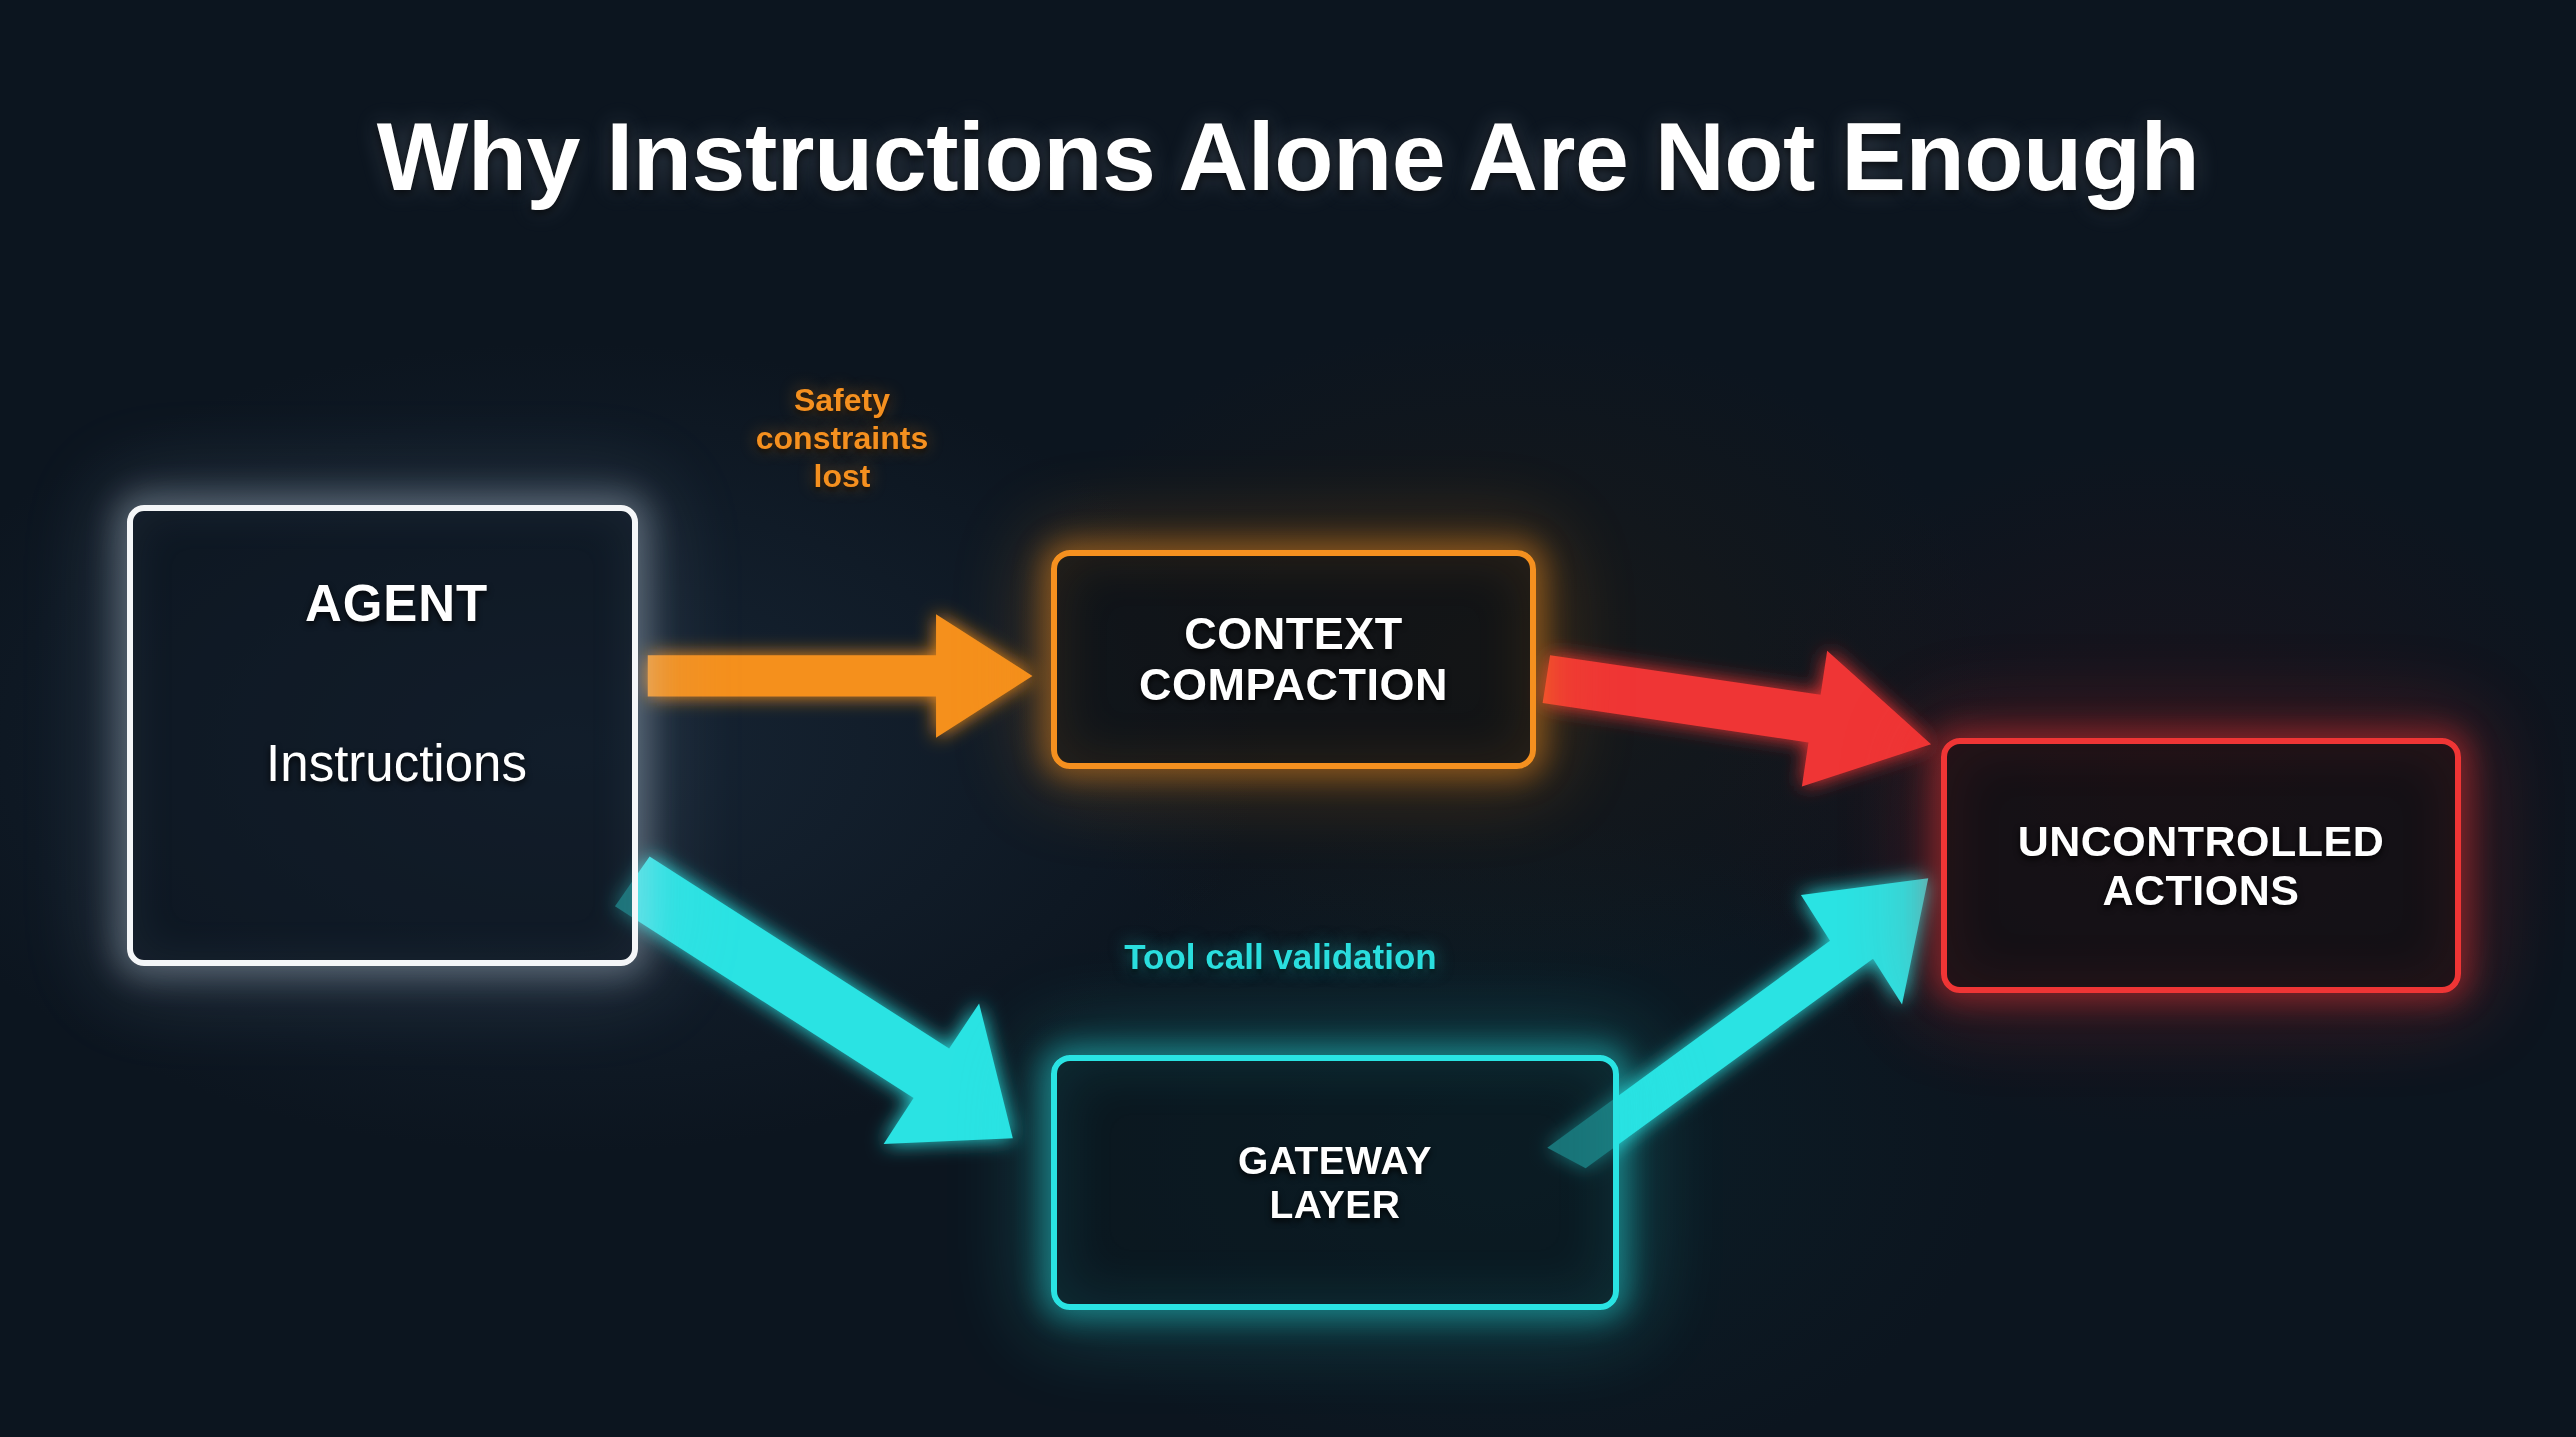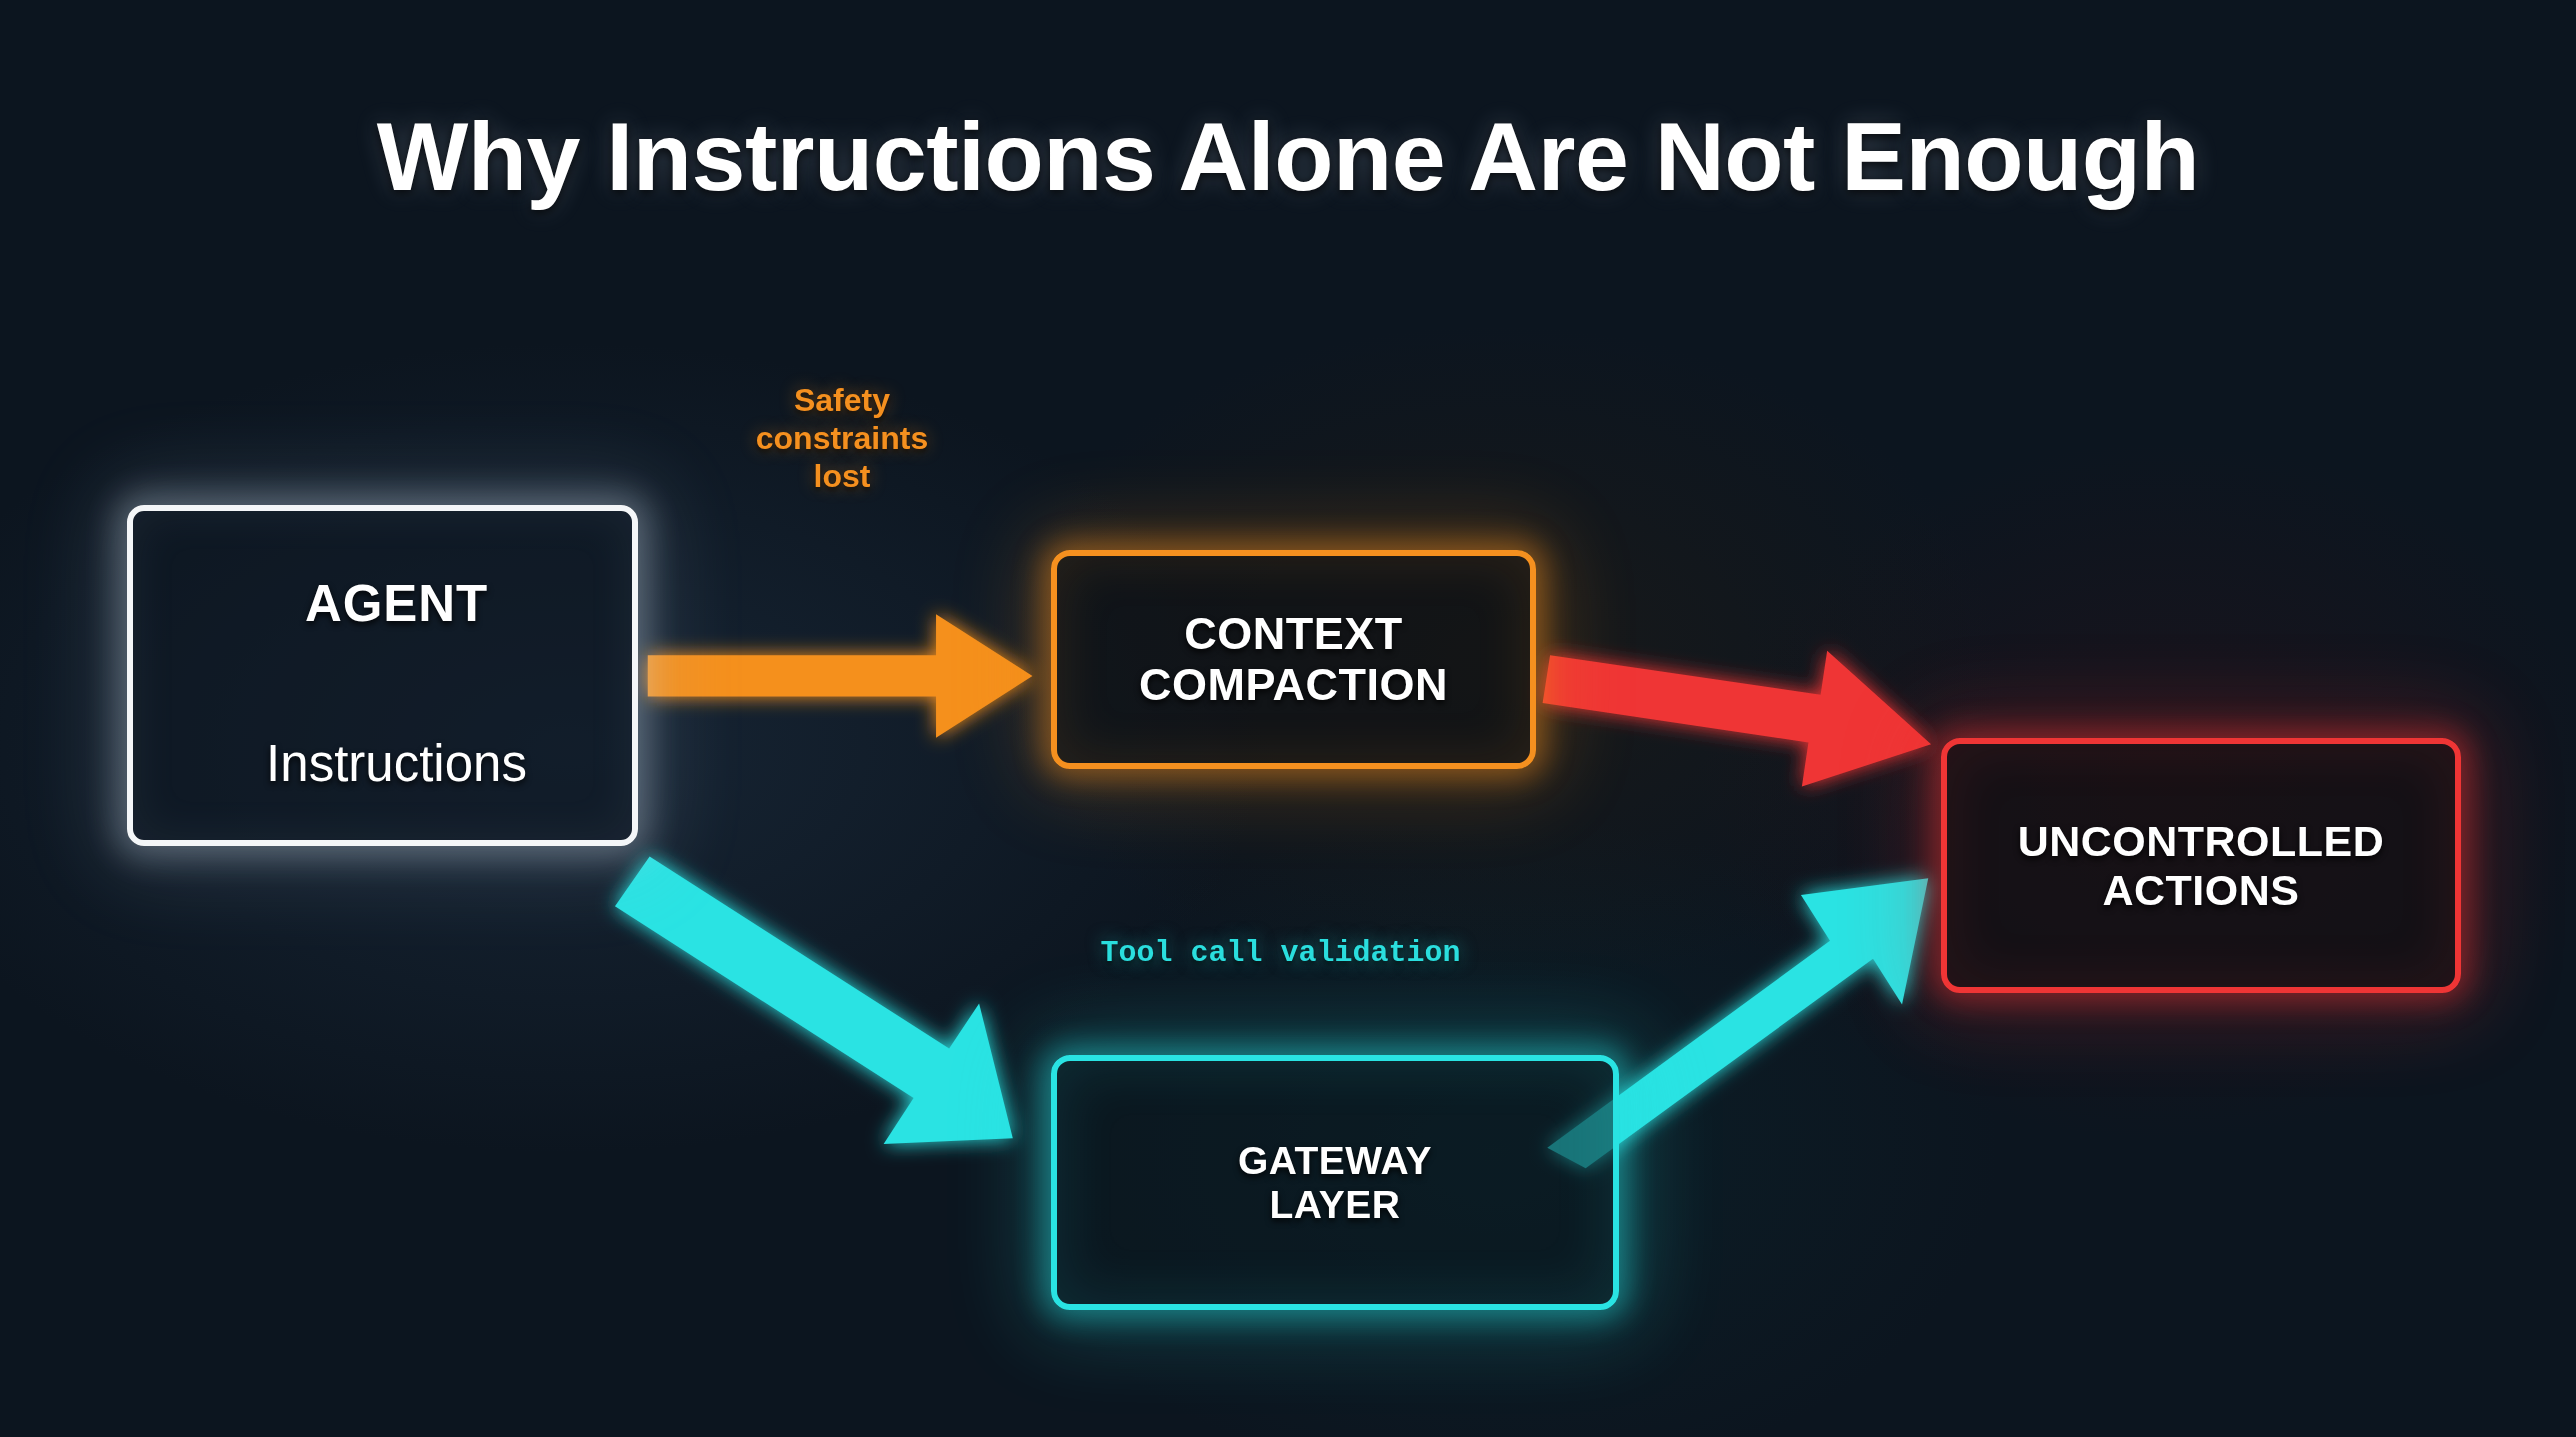--- a/index.html
+++ b/index.html
@@ -50,21 +50,21 @@
     font-weight: bold;
     line-height: 1.12;
     text-shadow: 0 2.8px 6.6px rgba(0,0,0,0.85);
   }
 
   
   #node-agent {
     left: 127px;
     top: 505px;
     width: 511px;
-    height: 341px;
+    height: 461px;
     border: 6.6px solid #f4f6f8;
     border-radius: 17px;
     background: rgba(14,23,34,0.55);
     box-shadow: 0 0 32px 11.2px rgba(215,228,242,0.30),
                 0 0 84px 28px rgba(170,195,225,0.14),
                 inset 0 0 43px 5.6px rgba(150,180,215,0.07);
     justify-content: flex-start;
     padding-top: 64px;
     padding-left: 28px;
   }
@@ -140,23 +140,22 @@
     width: 374px;
     color: #f5901f;
     font-size: 32px;
     text-shadow: 0 0 17px rgba(245,144,31,0.45), 0 2.8px 5.6px rgba(0,0,0,0.8);
   }
   #label-toolcall {
     left: 981px;
     top: 936px;
     width: 599px;
     color: #2adede;
-    font-size: 30px;
+    font-size: 35px;
     text-shadow: 0 0 17px rgba(42,222,222,0.50), 0 2.8px 5.6px rgba(0,0,0,0.8);
-    font-family: Liberation Mono, monospace;
   }
 
   
   #arrows {
     position: absolute;
     left: 0;
     top: 0;
     width: 2576px;
     height: 1438px;
     pointer-events: none;

